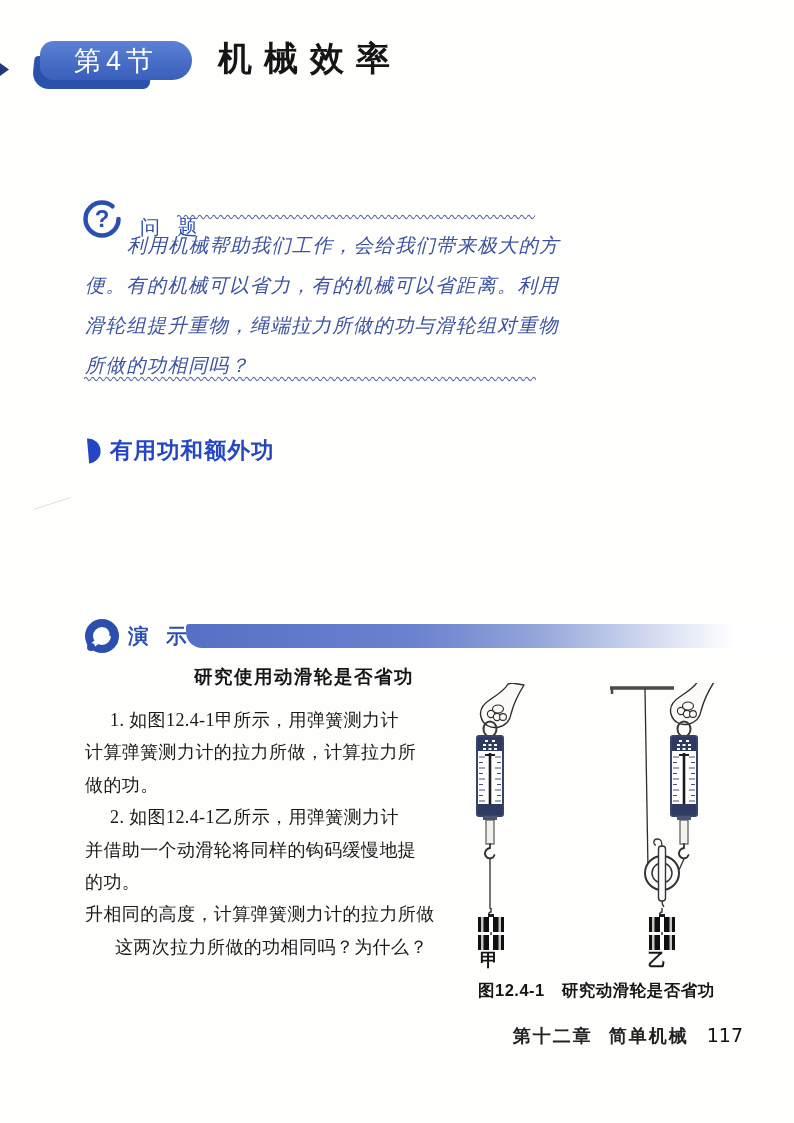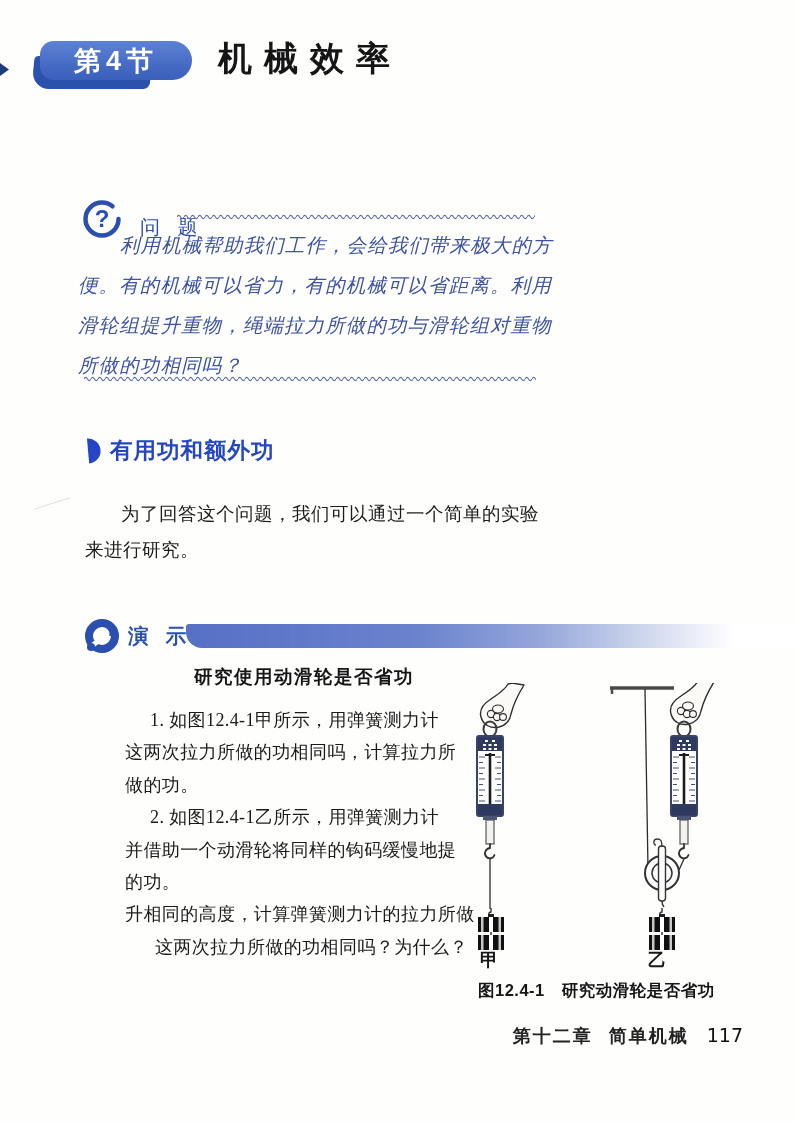--- a/index.html
+++ b/index.html
@@ -4,49 +4,49 @@
 <style>
   html,body{margin:0;padding:0;background:#e8e8e8;}
   .page{position:relative;width:794px;height:1123px;margin:0 auto;background:#fefefd;overflow:hidden;
         font-family:"Liberation Serif","DejaVu Serif",serif;color:#1c1c1c;}
   .abs{position:absolute;}
 
   
   .badge-flap{left:33px;top:56px;width:118px;height:33px;background:#2a52ad;border-radius:4px 0 6px 18px;transform:skewX(-6deg);}
   .badge-pill{left:40px;top:41px;width:152px;height:39px;background:linear-gradient(180deg,#5d82d4 0%,#4268c2 70%,#3a60bb 100%);
               border-radius:14px 20px 20px 14px;display:flex;align-items:center;justify-content:center;
-              color:#ffffff;font-family:"Liberation Sans",sans-serif;font-weight:bold;font-size:27px;letter-spacing:5px;}
+              color:#ffffff;font-family:"Liberation Sans",sans-serif;font-weight:normal;font-size:27px;letter-spacing:5px;}
   .edge-wedge{left:0;top:63px;width:9px;height:13px;background:#1f3a78;clip-path:polygon(0 0,100% 50%,0 100%);}
   .page-title{left:218px;top:36px;font-family:Liberation Serif, serif;font-weight:bold;font-size:34px;
               letter-spacing:12px;color:#151515;}
 
   
   .q-label{left:124px;top:214px;font-family:"Liberation Sans",sans-serif;font-weight:normal;font-size:20px;
            letter-spacing:6px;color:#2b4fae;margin-left:16px;}
-  .q-text{left:78px;top:226px;width:460px;line-height:40px;font-size:19.5px;letter-spacing:1.1px;
+  .q-text{left:85px;top:226px;width:460px;line-height:40px;font-size:19.5px;letter-spacing:1.1px;
           color:#3d53a0;font-style:italic;}
   .q-text .line{white-space:nowrap;}
   .indent2{padding-left:42px;}
 
   
   .sec-heading{left:110px;top:435px;font-family:"Liberation Sans",sans-serif;font-weight:bold;font-size:22.5px;
                letter-spacing:1px;color:#2446c4;}
   .intro{left:85px;top:496px;width:470px;line-height:36px;font-size:18.5px;letter-spacing:0.5px;color:#1c1c1c;}
   .intro .line{white-space:nowrap;}
   .indent36{padding-left:36px;}
 
   
-  .demo-label{left:128px;top:622px;font-family:Liberation Serif, serif;font-weight:bold;font-size:20.5px;
+  .demo-label{left:128px;top:622px;font-family:Liberation Sans, sans-serif;font-weight:bold;font-size:20.5px;
               letter-spacing:6px;color:#2b4fae;}
   .demo-bar{left:186px;top:624px;width:608px;height:24px;border-radius:3px 0 0 16px;
             background:linear-gradient(90deg,#5670c5 0%,#6b82ce 38%,#94a6da 58%,#cdd6ee 75%,#ffffff 90%);}
   .demo-heading{left:150px;top:664px;font-family:"Liberation Sans",sans-serif;font-weight:bold;font-size:18.5px;
                 letter-spacing:1.5px;color:#161616;margin-left:44px;}
   .demo-text{left:85px;top:704px;width:390px;line-height:32.4px;font-size:18px;letter-spacing:0.4px;color:#1a1a1a;}
-  .demo-text .line{white-space:nowrap;margin-left:40px;}
+  .demo-text .line{white-space:nowrap;}
   .indent25{padding-left:25px;}
   .indent30{padding-left:30px;}
 
   
   .fig-label{font-family:"Liberation Sans",sans-serif;font-weight:bold;font-size:18px;color:#161616;}
   .fig-caption{left:478px;top:980px;font-family:"Liberation Sans",sans-serif;font-weight:bold;font-size:16.5px;
                letter-spacing:0.5px;color:#161616;text-align:right;}
 
   
   .footer{left:0;top:1024px;width:743px;display:flex;justify-content:flex-end;align-items:baseline;
@@ -99,39 +99,35 @@
     <rect width="452" height="10" fill="url(#w2)"></rect>
   </svg>
 
   <div class="abs artifact"></div>
 
   <svg class="abs" style="left:86px;top:437px" width="16" height="27" viewBox="0 0 16 27">
     <path d="M2 1 A 12.5 12.5 0 1 1 2 26 Z" fill="#2446c4" transform="rotate(-5 8 13)"></path>
   </svg>
   <div class="abs sec-heading">有用功和额外功</div>
 
-  <div class="abs intro">
-    <div class="line indent36">为了回答这个问题，我们可以通过一个简单的实验</div>
-    <div class="line">来进行研究。</div>
-  </div>
 
   <svg class="abs" style="left:84px;top:617px" width="36" height="38" viewBox="0 0 36 38">
     <circle cx="18" cy="19" r="13" fill="none" stroke="#2b4fae" stroke-width="8"></circle>
     <path d="M24 12 a 7 7 0 0 1 2 7" fill="none" stroke="#2b4fae" stroke-width="1.6"></path>
     <line x1="4" y1="32" x2="14" y2="24" stroke="#fefefd" stroke-width="5"></line>
     <circle cx="7" cy="30" r="4" fill="#2b4fae"></circle>
   </svg>
   <div class="abs demo-label">演 示</div>
   <div class="abs demo-bar"></div>
 
   <div class="abs demo-heading">研究使用动滑轮是否省功</div>
 
   <div class="abs demo-text">
     <div class="line indent25">1. 如图12.4-1甲所示，用弹簧测力计</div>
-    <div class="line">这两次拉力所做的功相同吗，计算拉力所</div>
+    <div class="line">计算弹簧测力计的拉力所做，计算拉力所</div>
     <div class="line">做的功。</div>
     <div class="line indent25">2. 如图12.4-1乙所示，用弹簧测力计</div>
     <div class="line">并借助一个动滑轮将同样的钩码缓慢地提</div>
     <div class="line">的功。</div>
     <div class="line">升相同的高度，计算弹簧测力计的拉力所做</div>
     <div class="line indent30">这两次拉力所做的功相同吗？为什么？</div>
   </div>
 
   <svg class="abs" style="left:452px;top:683px" width="312" height="292" viewBox="0 0 312 292">
     <defs>

